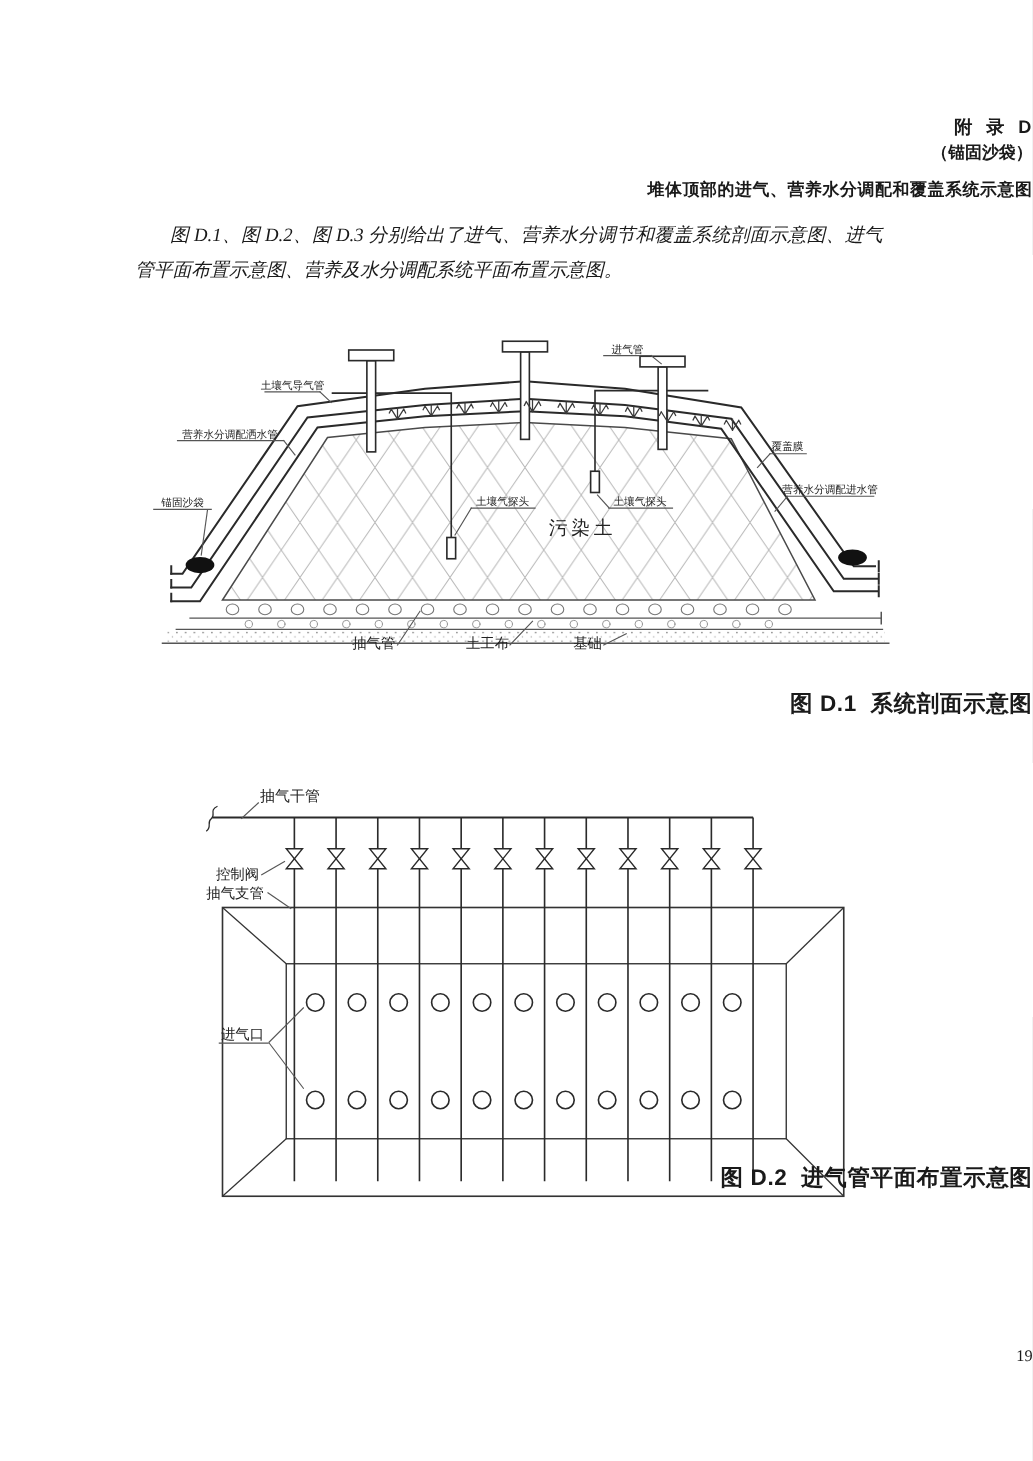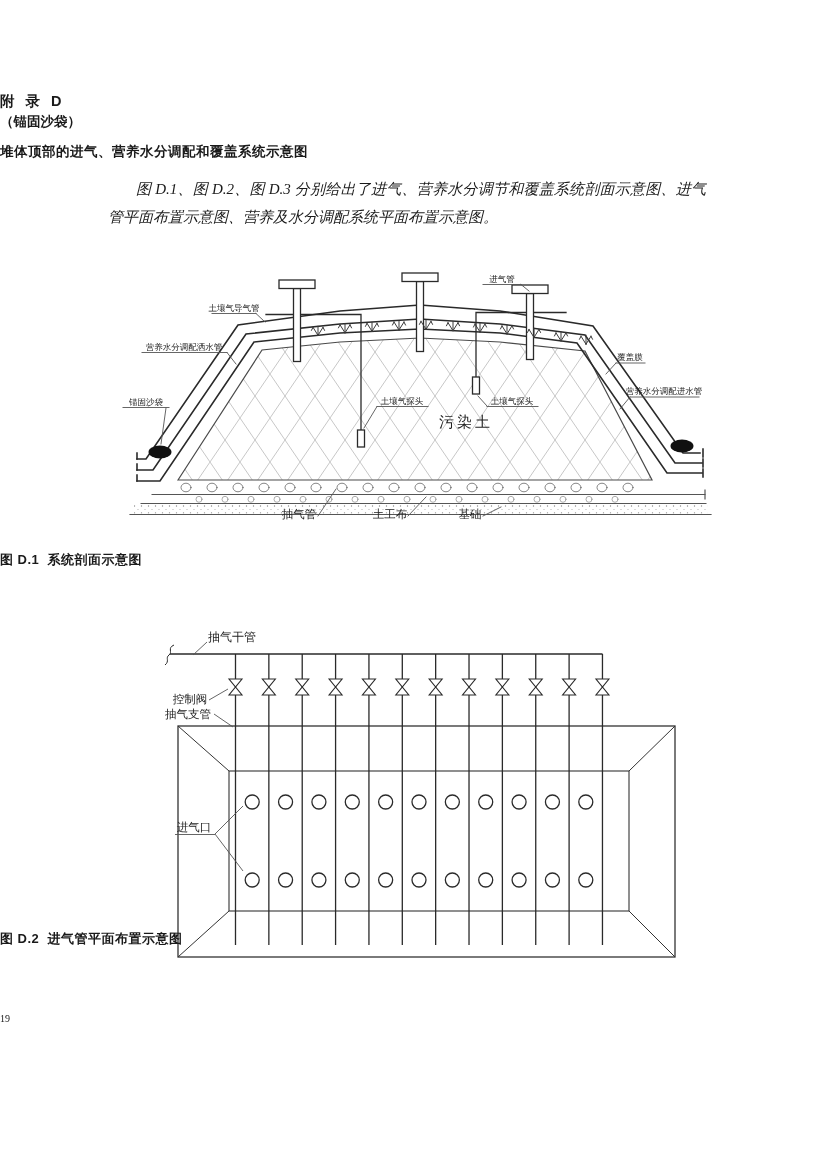--- a/index.html
+++ b/index.html
@@ -1,26 +1,26 @@
 <!DOCTYPE html>
 <html><head>
 <meta charset="utf-8">
 <style>
   html,body{margin:0;padding:0;background:#e8e8e8;}
   .page{position:relative;width:826px;height:1169px;background:#ffffff;margin:0 auto;
         font-family:"Liberation Sans",sans-serif;color:#1a1a1a;overflow:hidden;}
-  .center{position:absolute;left:0;width:826px;text-align:left;}
+  .center{position:absolute;left:0;width:826px;text-align:right;}
   .h1{top:92px;font-size:14.5px;font-weight:bold;white-space:pre;letter-spacing:1px;}
   .h2{top:113px;font-size:13.5px;font-weight:bold;}
   .h3{top:143px;font-size:13.5px;font-weight:bold;letter-spacing:0.5px;}
   .para{position:absolute;top:175px;left:108px;width:598px;font-family:"Liberation Serif",serif;
         font-size:15px;line-height:28px;text-align:justify;text-indent:28px;font-style:italic;}
-  .cap{font-size:13px;font-weight:bold;white-space:pre;letter-spacing:0.5px;}
+  .cap{font-size:18px;font-weight:bold;white-space:pre;letter-spacing:0.5px;}
   .cap1{top:551px;} .cap2{top:930px;}
-  .pageno{top:1013px;font-family:"Liberation Serif",serif;font-size:10px;font-weight:normal;}
+  .pageno{top:1077px;font-family:"Liberation Serif",serif;font-size:13px;font-weight:normal;}
   svg{position:absolute;left:0;top:0;}
   text{fill:#222;font-family:"Liberation Sans",sans-serif;}
   .lbl-s{font-size:8.5px;}
   .lbl-m{font-size:11.5px;}
   .lbl-f2{font-size:11.5px;}
   .soil{font-size:15px;letter-spacing:3px;}
 </style>
 </head>
 <body>
 

